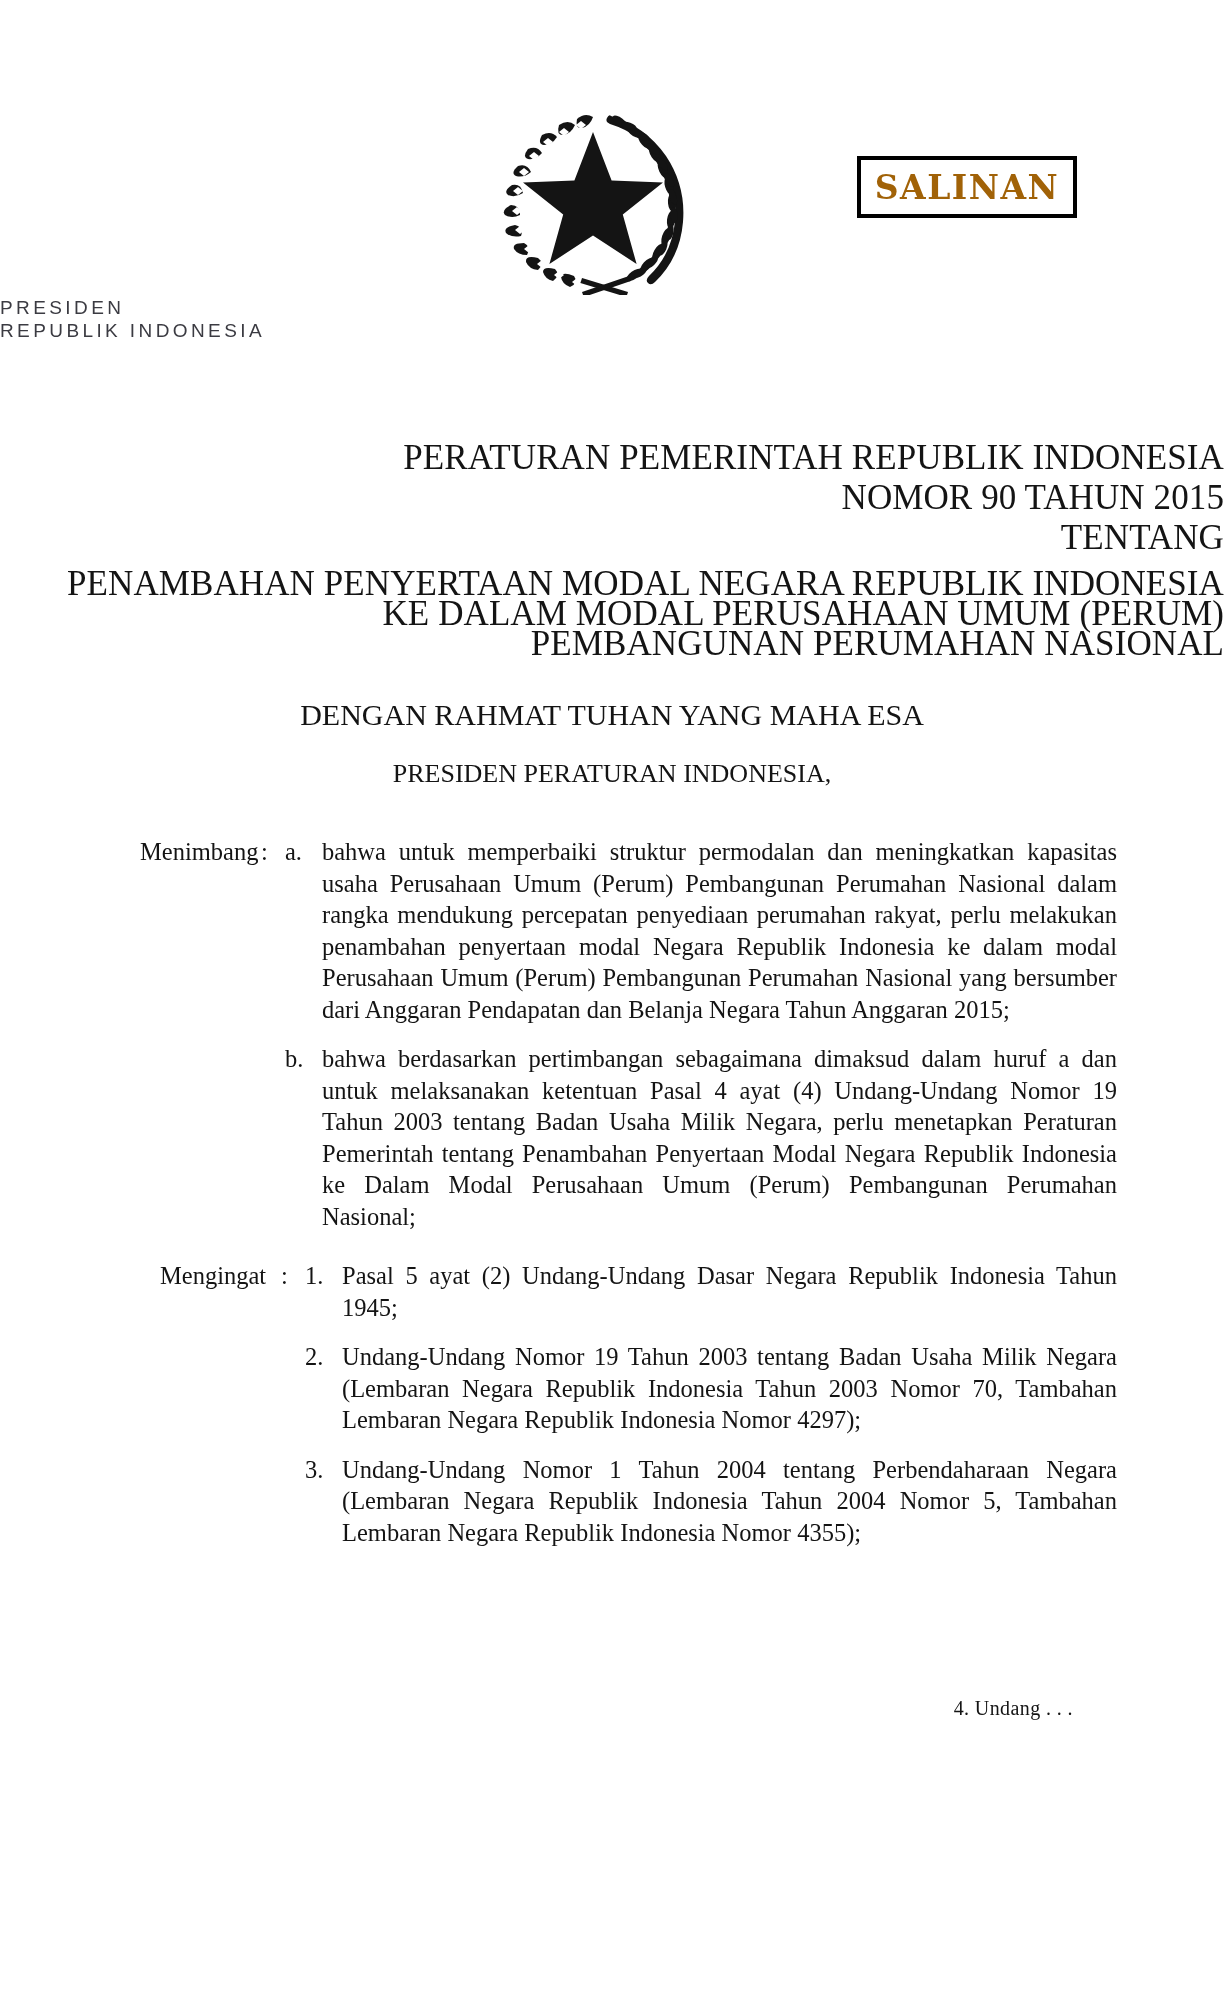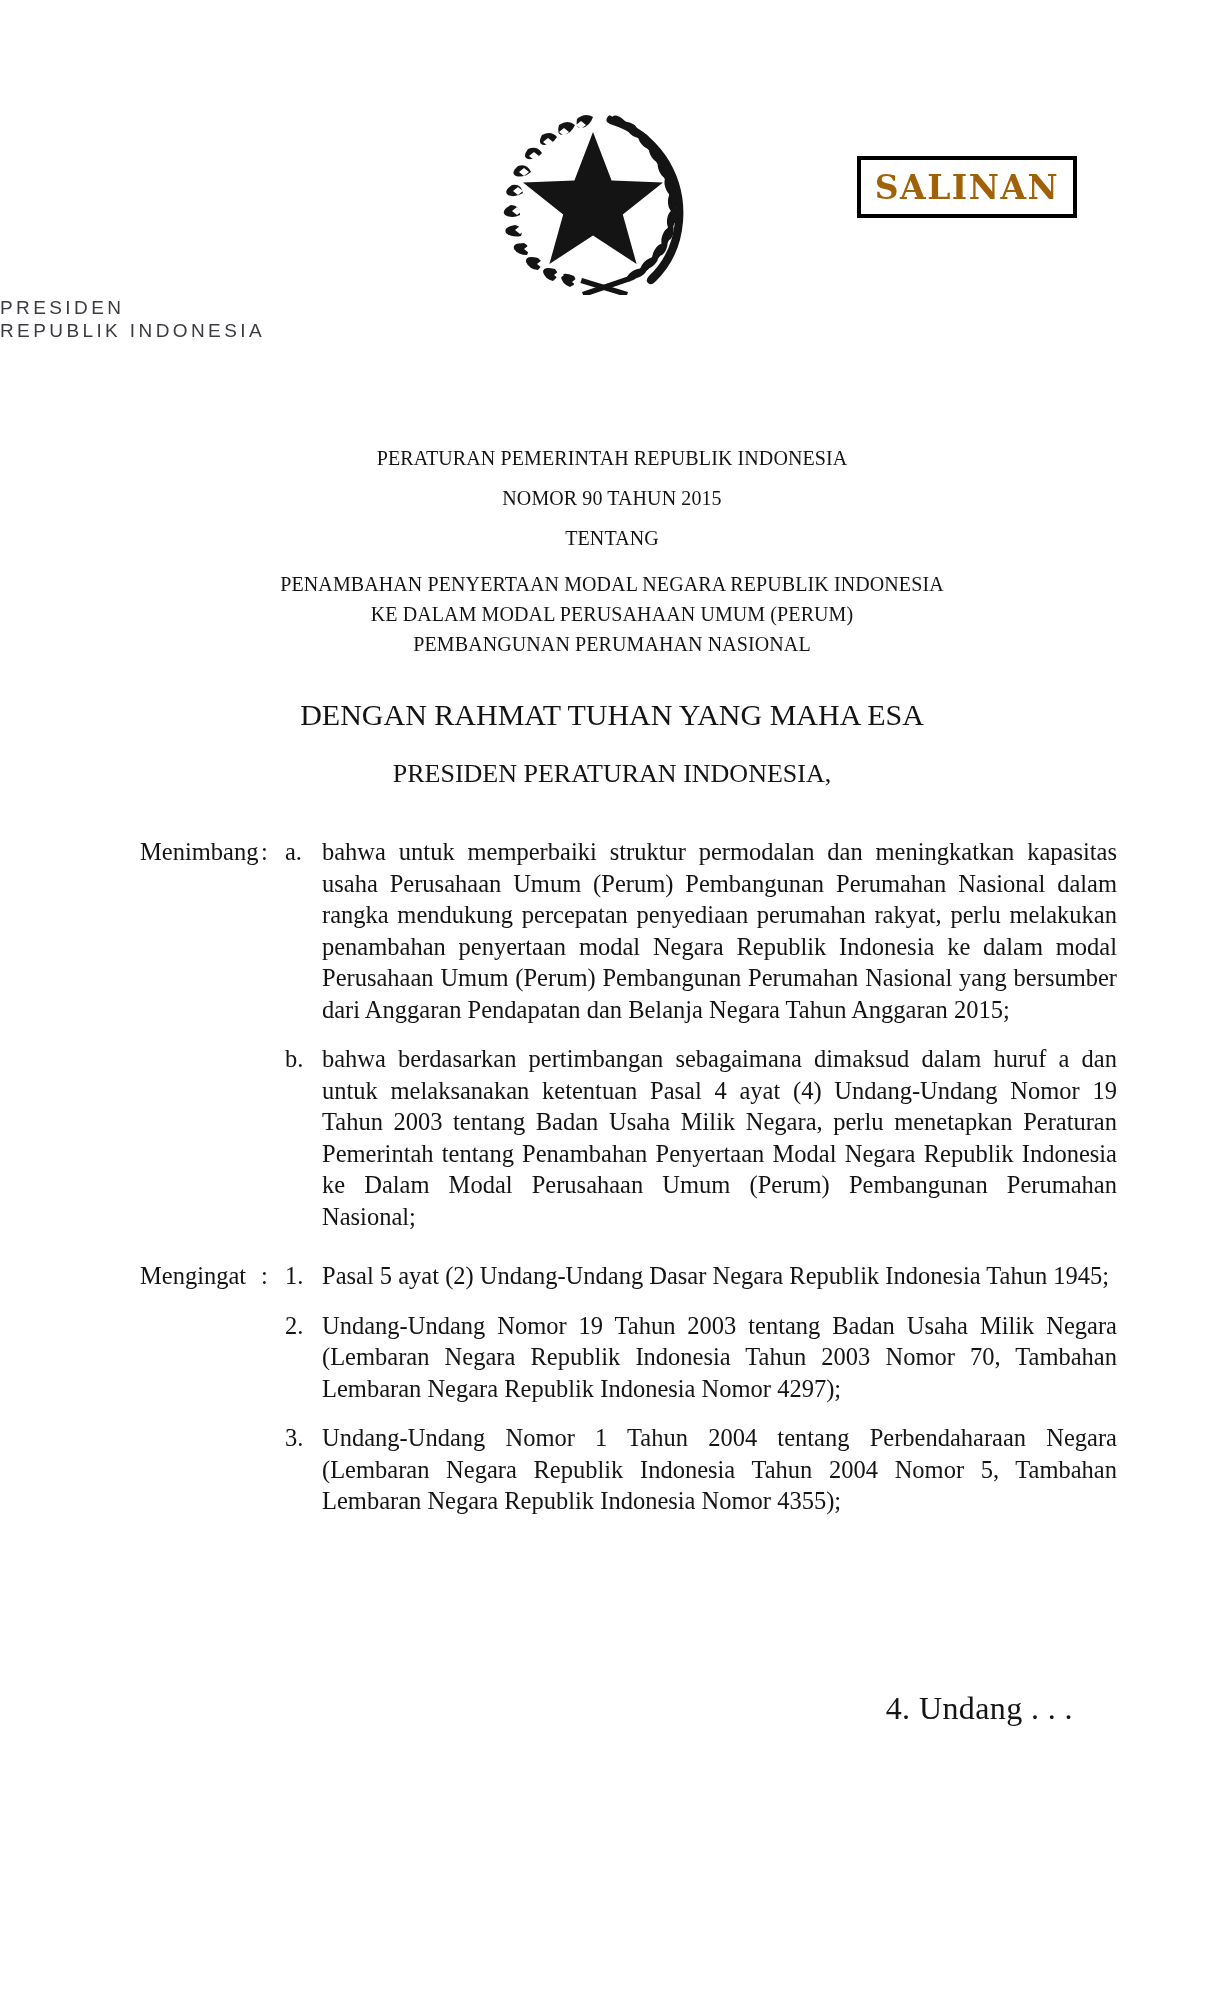--- a/index.html
+++ b/index.html
@@ -86,24 +86,25 @@
 
   
   .title-block {
     position: absolute;
     left: 0;
     top: 438px;
     width: 1224px;
     text-align: center;
   }
   .title-block .tline {
-    font-size: 20px;
+    font-size: 35px;
     line-height: 40px;
     letter-spacing: 0.1px;
     display: block;
+    text-align: right;
   }
   .title-block .subtitle .tline {
     line-height: 30px;
   }
   .title-block .subtitle {
     margin-top: 11px;
   }
 
   .dengan-line {
     position: absolute;
@@ -126,21 +127,21 @@
 
   
   .body-zone {
     position: absolute;
     left: 0;
     top: 836px;
     width: 1224px;
   }
 
   .clause-group { position: relative; }
-  .clause-group + .clause-group { margin-top: 28px; }
+  .clause-group + .clause-group { margin-top: 28px; padding-left: 20px; }
 
   .clause-row {
     position: relative;
     display: block;
     min-height: 1px;
   }
   .clause-row + .clause-row { margin-top: 18px; }
 
   .kw {
     position: absolute;
@@ -176,21 +177,21 @@
     hyphens: none;
   }
 
   
   .catchword {
     position: absolute;
     left: 0;
     top: 1692px;
     width: 1073px;
     text-align: right;
-    font-size: 32px;
+    font-size: 20px;
     line-height: 32px;
     letter-spacing: 0.4px;
   }
 </style>
 </head>
 <body>
 
 <div class="page">
 
   <div class="header-zone">

